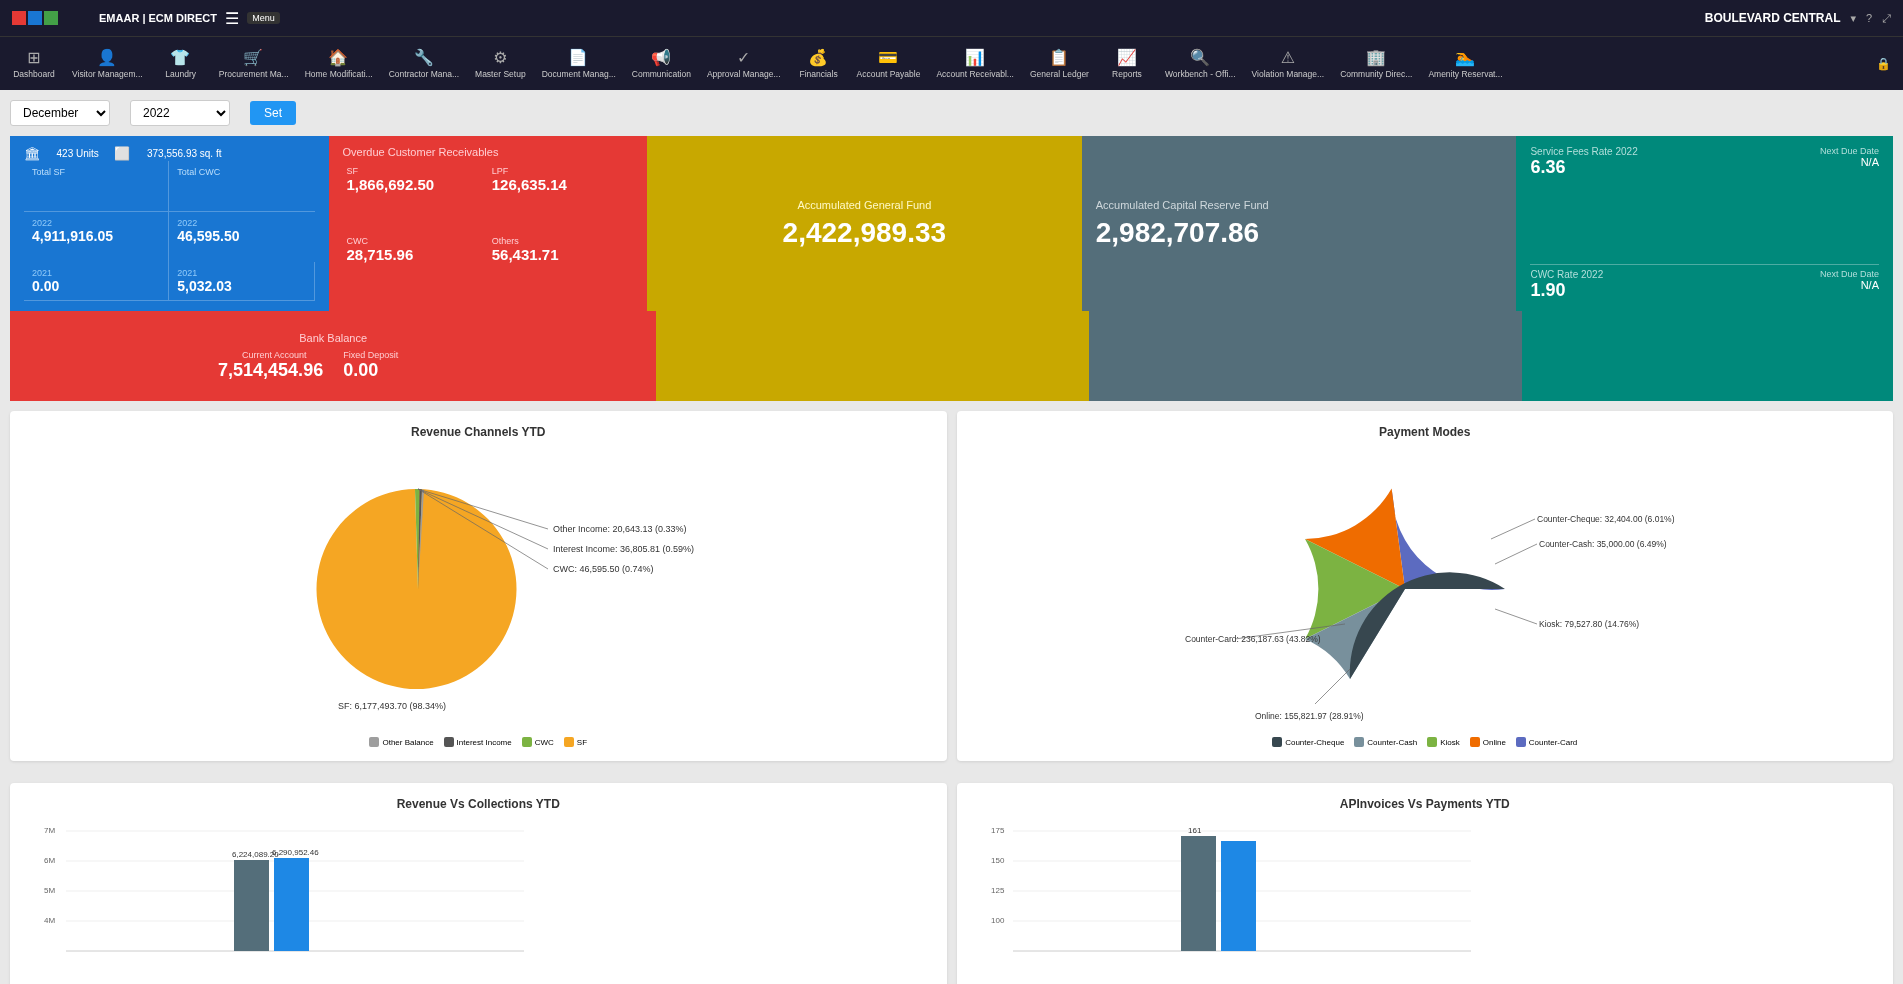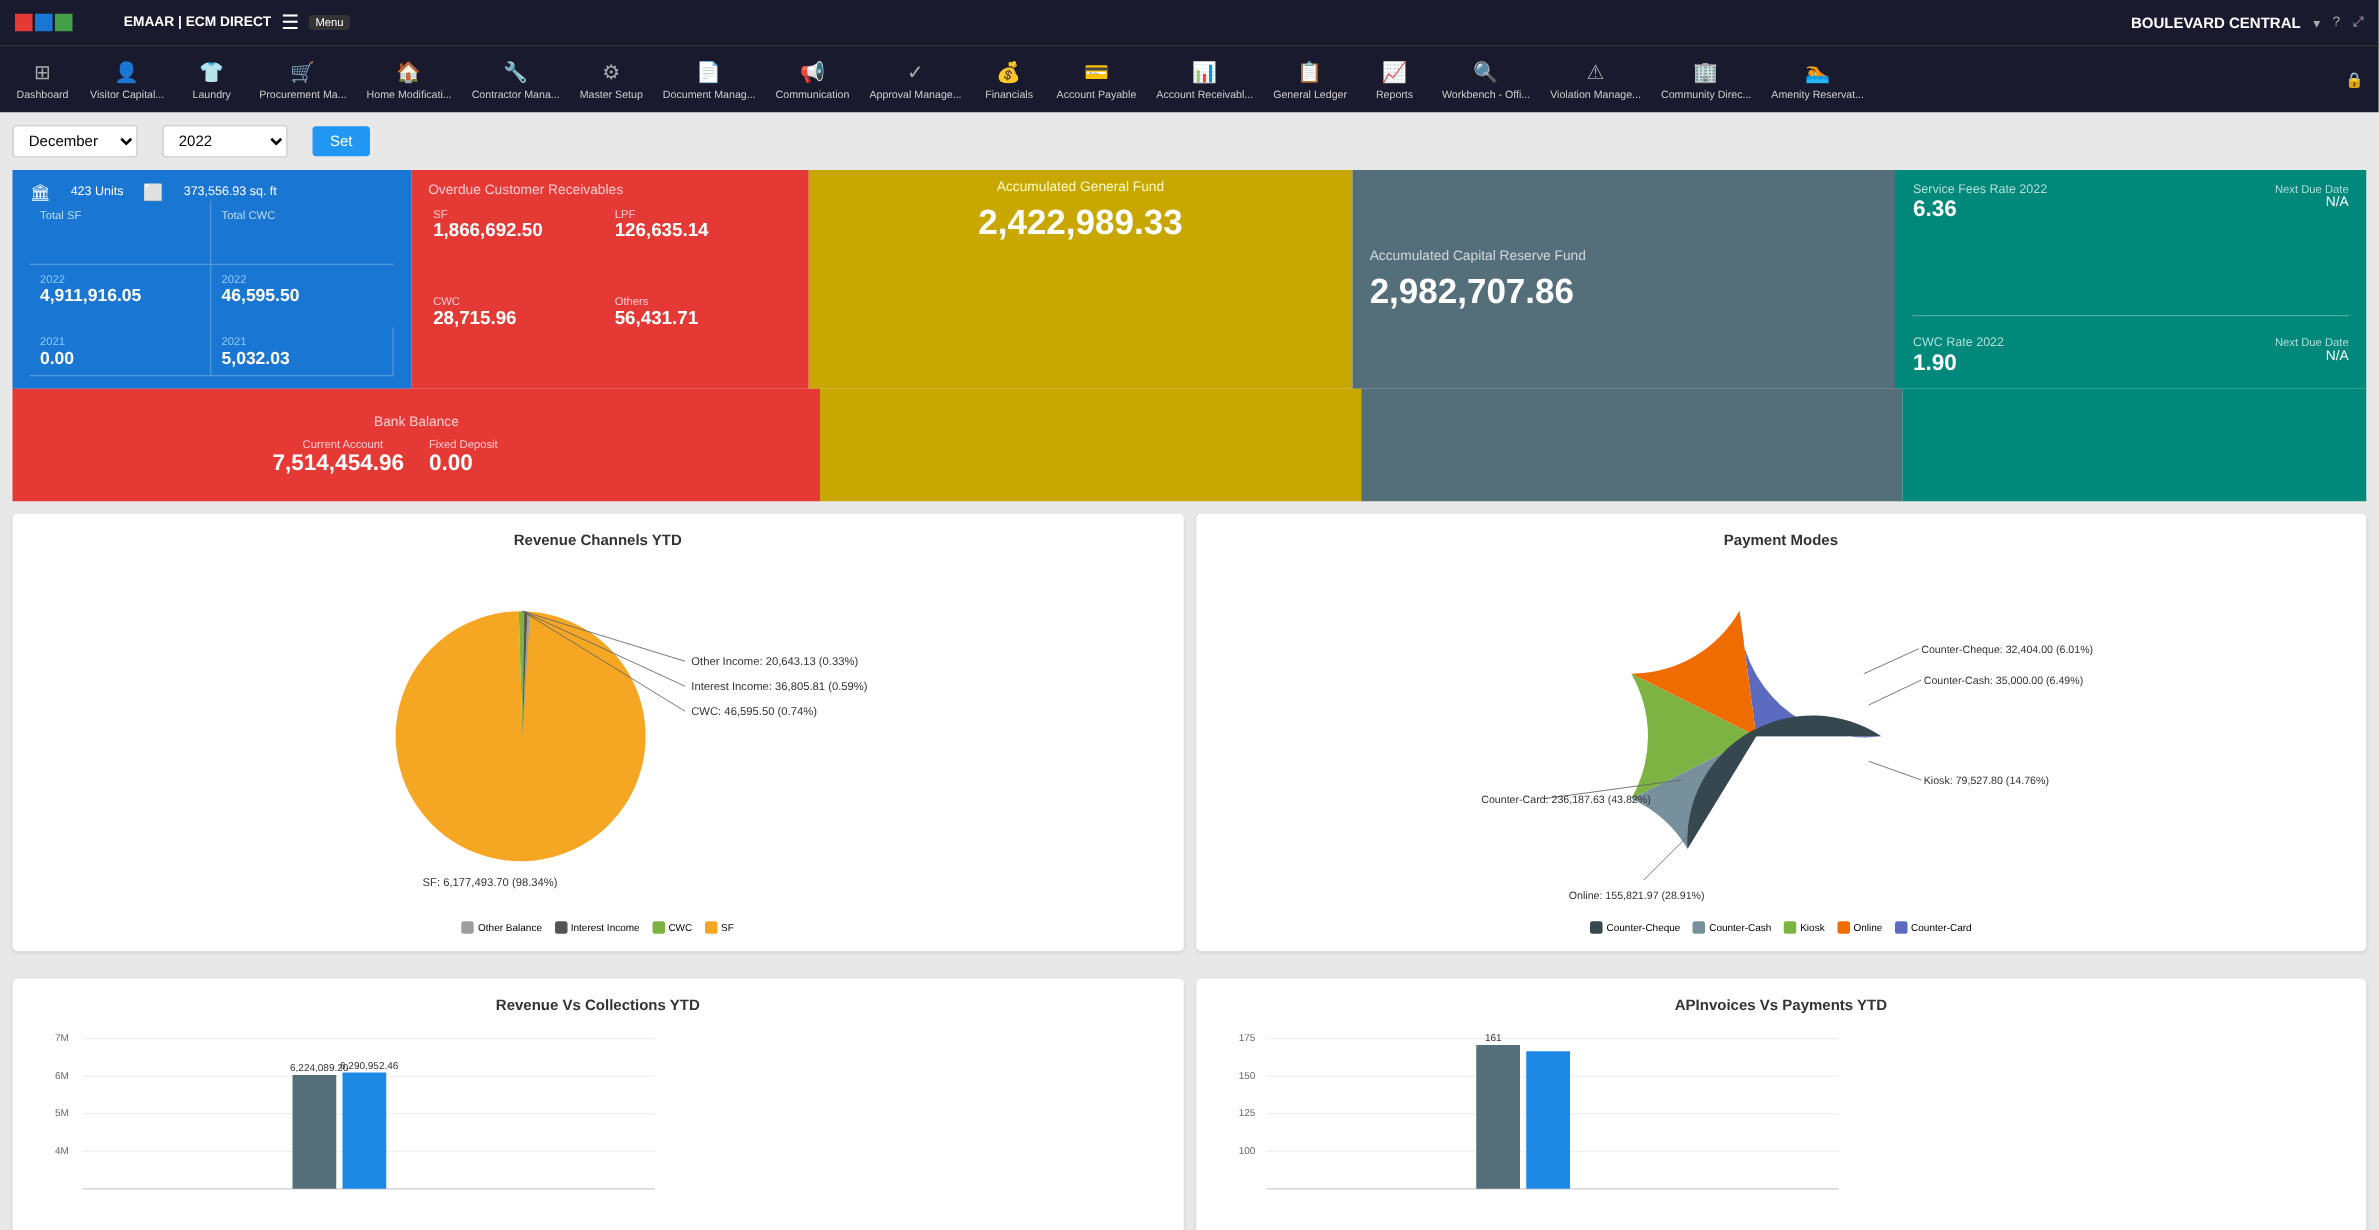--- a/index.html
+++ b/index.html
@@ -91,24 +91,25 @@
     .card-red-grid { display: grid; grid-template-columns: 1fr 1fr; flex: 1; gap: 0; }
     .card-red-cell { padding: 4px 4px; }
     .card-red-cell-label { font-size: 9px; color: #ffcdd2; }
     .card-red-cell-value { font-size: 15px; font-weight: bold; }
 
     
     .card-yellow {
       background: #c8a800;
       color: white;
       flex: 1.4;
-      padding: 8px 14px;
+      padding: 28px 14px;
       display: flex;
       flex-direction: column;
       align-items: center;
+      justify-content: center;
     }
     .card-yellow-title { font-size: 11px; color: #fff9c4; margin-bottom: 6px; }
     .card-yellow-value { font-size: 28px; font-weight: bold; color: white; }
 
     
     .card-darkgray {
       background: #546e7a;
       color: white;
       flex: 1.4;
       padding: 10px 14px;
@@ -207,21 +208,21 @@
   </div>
 </div>
 
 <div class="navbar">
   <div class="nav-item">
     <span class="nav-icon">⊞</span>
     <span class="nav-label">Dashboard</span>
   </div>
   <div class="nav-item">
     <span class="nav-icon">👤</span>
-    <span class="nav-label">Visitor Capital...</span>
+    <span class="nav-label">Visitor Managem...</span>
   </div>
   <div class="nav-item">
     <span class="nav-icon">👕</span>
     <span class="nav-label">Laundry</span>
   </div>
   <div class="nav-item">
     <span class="nav-icon">🛒</span>
     <span class="nav-label">Procurement Ma...</span>
   </div>
   <div class="nav-item">
@@ -372,21 +373,21 @@
           <div>
             <div class="card-teal-label">Service Fees Rate 2022</div>
             <div class="card-teal-value">6.36</div>
           </div>
           <div style="text-align:right;">
             <div class="card-teal-sublabel">Next Due Date</div>
             <div class="card-teal-subvalue">N/A</div>
           </div>
         </div>
       </div>
-      <div style="border-top:1px solid rgba(255,255,255,0.3); padding-top:16px;">
+      <div style="border-top:1px solid rgba(255,255,255,0.3); padding-top:4px;">
         <div class="card-teal-row">
           <div>
             <div class="card-teal-label">CWC Rate 2022</div>
             <div class="card-teal-value">1.90</div>
           </div>
           <div style="text-align:right;">
             <div class="card-teal-sublabel">Next Due Date</div>
             <div class="card-teal-subvalue">N/A</div>
           </div>
         </div>

